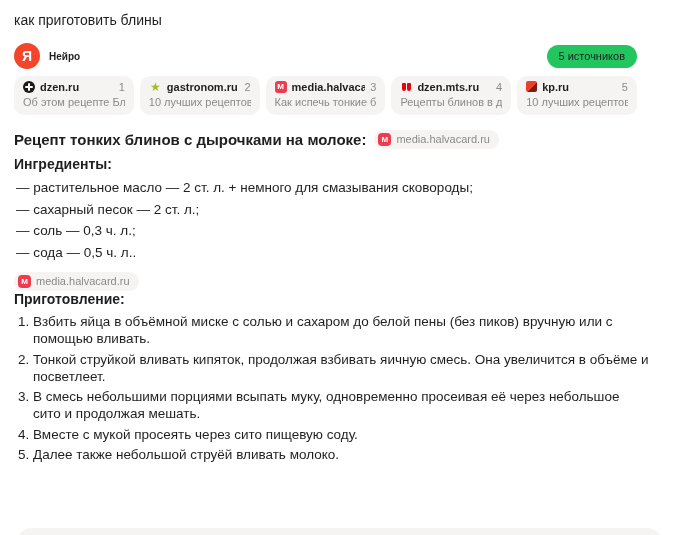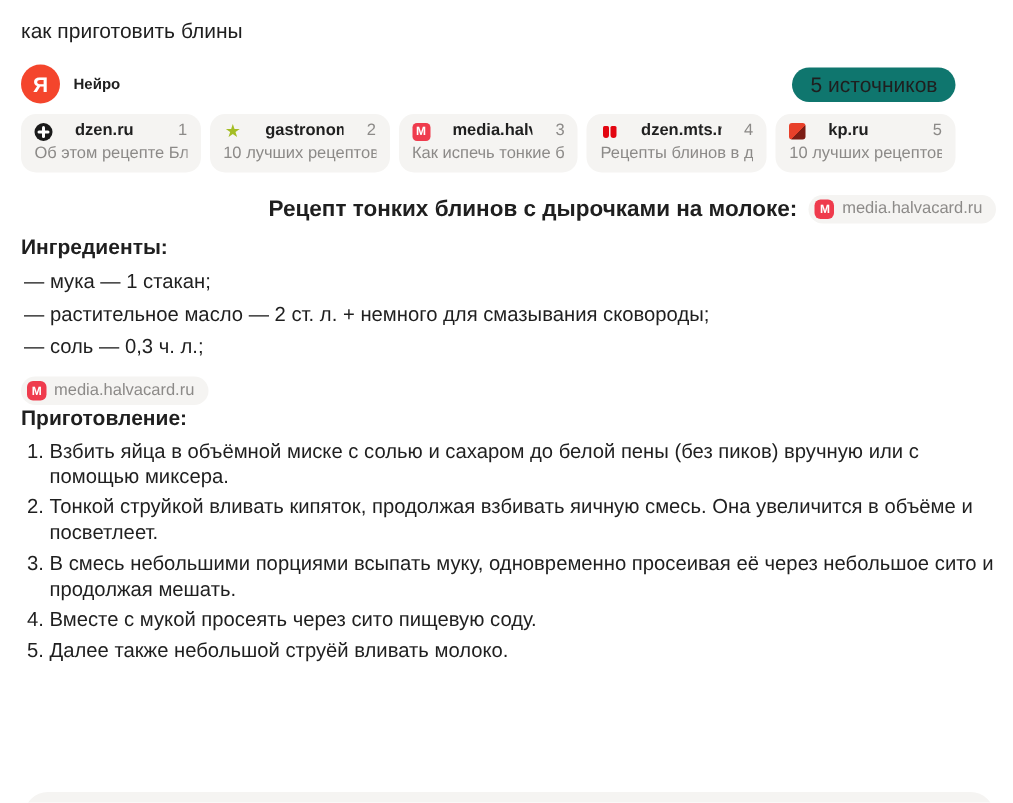--- a/index.html
+++ b/index.html
@@ -1,50 +1,50 @@
 <!DOCTYPE html>
 <html lang="ru"><head>
 <meta charset="utf-8">
 <style>
   html,body{margin:0;padding:0;}
   body{
     width:675px;height:535px;overflow:hidden;background:#ffffff;
     font-family:"Liberation Sans","DejaVu Sans",sans-serif;color:#1f1f1f;
     position:relative;
   }
-  .page{box-sizing:border-box;padding:12px 11px 0 14px;height:100%;position:relative;}
+  .page{box-sizing:border-box;padding:12px 26px 0 14px;height:100%;position:relative;}
 
   .query{font-size:14px;line-height:16px;color:#1f1f1f;}
 
   .neuro-header{display:flex;align-items:center;margin-top:15px;width:623px;height:26px;}
   .neuro-logo{width:26px;height:26px;border-radius:50%;background:#f4452c;color:#fff;
     display:flex;align-items:center;justify-content:center;font-weight:700;font-size:14px;flex:0 0 auto;}
   .neuro-name{font-weight:700;font-size:10px;margin-left:9px;}
-  .sources-pill{margin-left:auto;background:#0f766e;border-radius:13px;padding:5px 12px;
-    font-size:14px;line-height:13px;color:#1f1f1f;cursor:pointer;}
+  .sources-pill{margin-left:auto;background:#22c55e;border-radius:13px;padding:5px 12px;
+    font-size:11px;line-height:13px;color:#1f1f1f;cursor:pointer;}
 
   .cards{display:flex;gap:6px;margin-top:7px;width:623px;}
   .card{flex:1 1 0;min-width:0;background:#f5f4f2;border-radius:10px;padding:5px 9px 6px;cursor:pointer;}
-  .card-top{display:flex;align-items:center;gap:15px;font-size:11px;line-height:13px;}
+  .card-top{display:flex;gap:5px;font-size:11px;line-height:13px;}
   .card-domain{font-weight:600;color:#1f1f1f;white-space:nowrap;overflow:hidden;flex:1 1 auto;}
   .card-rank{color:#8c8a88;flex:0 0 auto;}
   .card-desc{font-size:11px;line-height:13px;color:#8c8a88;margin-top:2px;white-space:nowrap;overflow:hidden;}
 
   .fav{flex:0 0 auto;display:inline-flex;align-items:center;justify-content:center;}
   .fav-dzen{width:12px;height:12px;border-radius:50%;background:#1a1a1a;position:relative;}
   .fav-dzen::before{content:"";position:absolute;left:5px;top:2px;width:2px;height:8px;background:#fff;border-radius:1px;}
   .fav-dzen::after{content:"";position:absolute;left:2px;top:5px;width:8px;height:2px;background:#fff;border-radius:1px;}
   .fav-star{width:13px;height:13px;color:#a4bd24;font-size:12px;line-height:13px;}
   .fav-star::before{content:"★";}
   .fav-halva{width:12px;height:12px;border-radius:3px;background:#ef3b4d;color:#fff;font-size:8px;font-weight:700;line-height:12px;text-align:center;}
   .fav-mts{width:12px;height:12px;gap:1.5px;align-items:center;justify-content:center;}
   .fav-mts i{display:block;width:3.5px;height:8px;background:#e30611;border-radius:1px 1px 2px 2px;}
   .fav-kp{width:11px;height:11px;border-radius:2px;background:linear-gradient(135deg,#e8402a 55%,#7c1d15 55%);}
 
-  .answer-heading{margin-top:15px;display:flex;align-items:center;gap:8px;font-size:15px;line-height:19px;font-weight:700;justify-content:flex-end;}
+  .answer-heading{margin-top:15px;display:flex;align-items:center;gap:8px;font-size:15px;line-height:19px;font-weight:700;}
   .src-badge{display:inline-flex;align-items:center;gap:5px;background:#f5f4f2;border-radius:10px;
     padding:3px 9px 3px 4px;font-size:11px;line-height:13px;font-weight:400;color:#8c8a88;cursor:pointer;flex:0 0 auto;}
   .badge-m{width:13px;height:13px;border-radius:4px;background:#ef3b4d;color:#fff;font-size:8px;
     font-weight:700;display:flex;align-items:center;justify-content:center;}
   .standalone-badge{margin-top:6px;display:inline-flex;}
 
   .section-title{margin-top:7px;font-size:14px;line-height:16px;font-weight:700;}
   .steps-title{margin-top:0;}
 
   .ing-list{margin:8px 0 0 2px;padding:0;list-style:none;}
@@ -127,38 +127,39 @@
     <span>Рецепт тонких блинов с дырочками на молоке:</span>
     <span class="src-badge">
       <span class="badge-m">M</span>
       <span>media.halvacard.ru</span>
     </span>
   </div>
 
   <div class="section-title">Ингредиенты:</div>
 
   <ul class="ing-list">
-    <li>— мука — 1 стакан;</li>
     <li>— растительное масло — 2 ст. л. + немного для смазывания сковороды;</li>
+    <li>— сахарный песок — 2 ст. л.;</li>
     <li>— соль — 0,3 ч. л.;</li>
+    <li>— сода — 0,5 ч. л..</li>
   </ul>
 
   <div>
     <span class="src-badge standalone-badge">
       <span class="badge-m">M</span>
       <span>media.halvacard.ru</span>
     </span>
   </div>
 
   <div class="section-title steps-title">Приготовление:</div>
 
   <ol class="steps-list">
     <li>
       <span class="step-num">1.</span>
-      <span class="step-text">Взбить яйца в объёмной миске с солью и сахаром до белой пены (без пиков) вручную или с помощью миксера.</span>
+      <span class="step-text">Взбить яйца в объёмной миске с солью и сахаром до белой пены (без пиков) вручную или с помощью вливать.</span>
     </li>
     <li>
       <span class="step-num">2.</span>
       <span class="step-text">Тонкой струйкой вливать кипяток, продолжая взбивать яичную смесь. Она увеличится в объёме и посветлеет.</span>
     </li>
     <li>
       <span class="step-num">3.</span>
       <span class="step-text">В смесь небольшими порциями всыпать муку, одновременно просеивая её через небольшое сито и продолжая мешать.</span>
     </li>
     <li>

